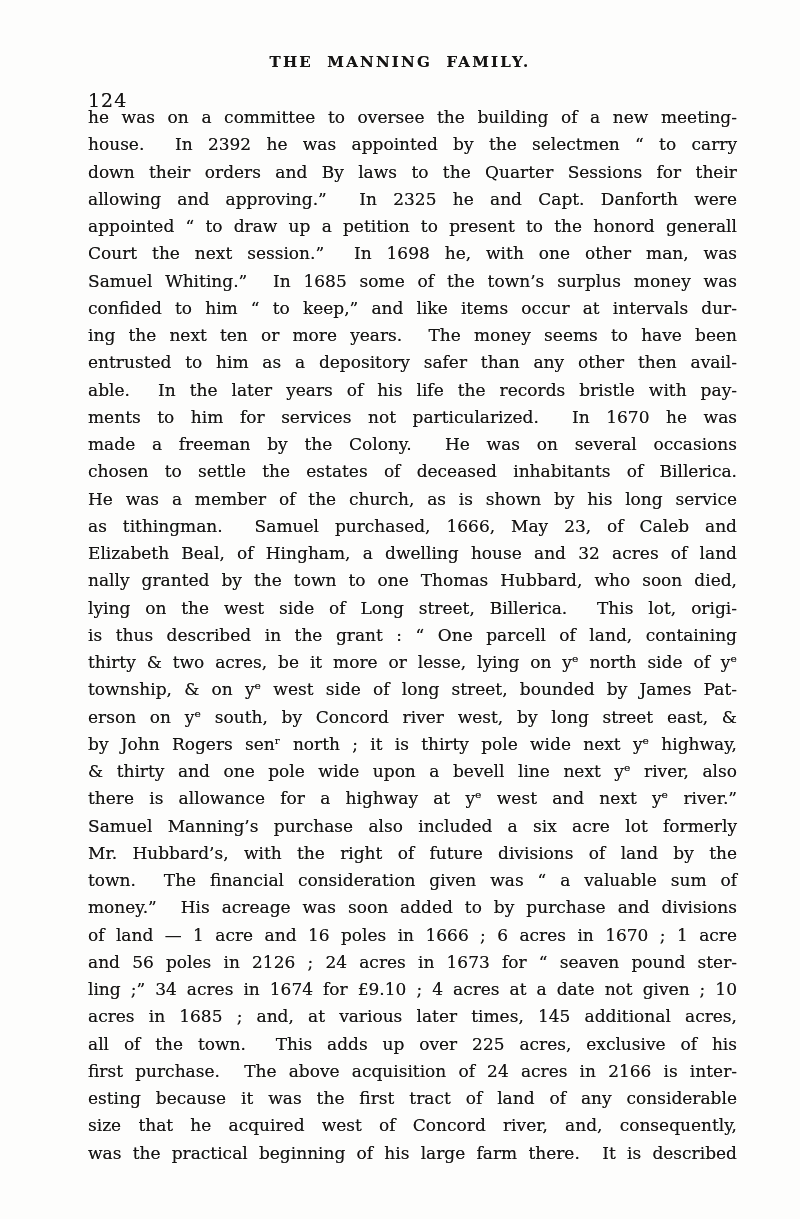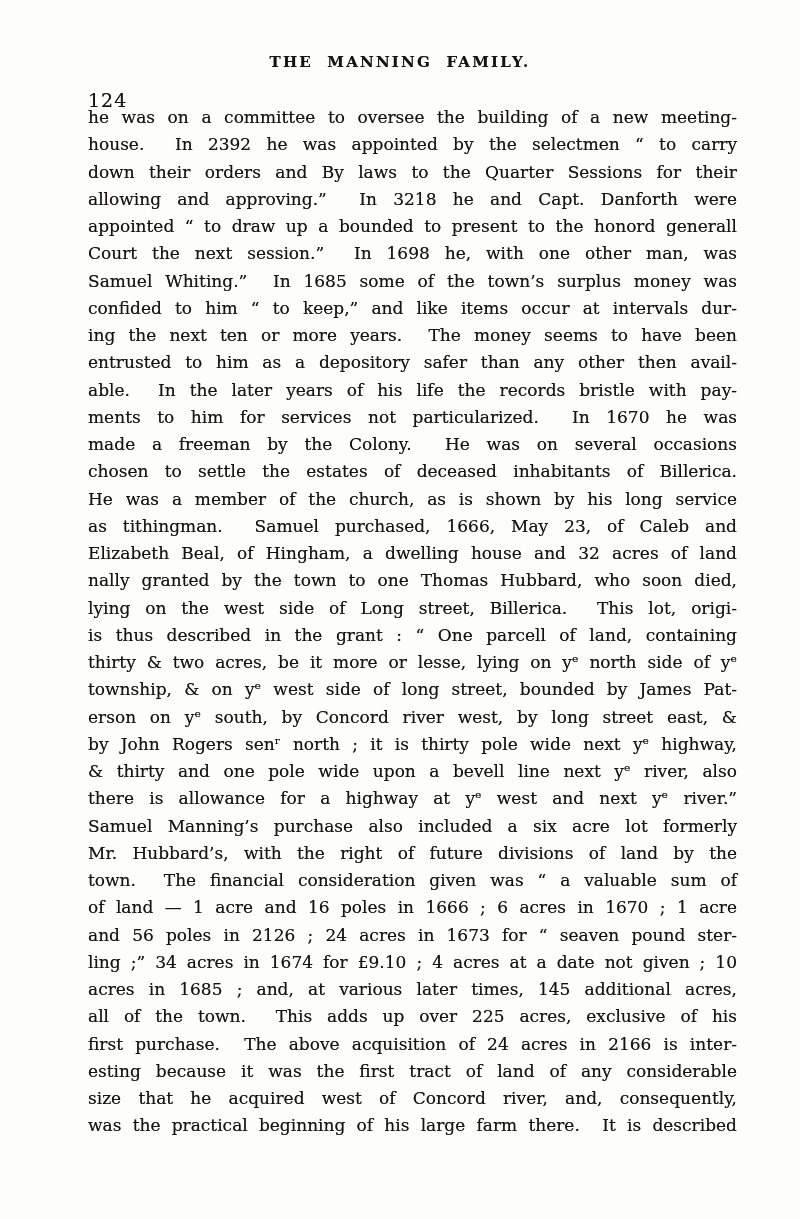--- a/index.html
+++ b/index.html
@@ -68,22 +68,22 @@
 
 <div class="page">
   <div class="page-header">
     <span class="page-number">124</span>
     <span class="running-title">THE MANNING FAMILY.</span>
   </div>
   <div class="page-text">
       <div class="line">he was on a committee to oversee the building of a new meeting-</div>
       <div class="line">house.  In 2392 he was appointed by the selectmen “ to carry</div>
       <div class="line">down their orders and By laws to the Quarter Sessions for their</div>
-      <div class="line">allowing and approving.”  In 3218 he and Capt. Danforth were</div>
-      <div class="line">appointed “ to draw up a bounded to present to the honord generall</div>
+      <div class="line">allowing and approving.”  In 2325 he and Capt. Danforth were</div>
+      <div class="line">appointed “ to draw up a petition to present to the honord generall</div>
       <div class="line">Court the next session.”  In 1698 he, with one other man, was</div>
       <div class="line">Samuel Whiting.”  In 1685 some of the town’s surplus money was</div>
       <div class="line">confided to him “ to keep,” and like items occur at intervals dur-</div>
       <div class="line">ing the next ten or more years.  The money seems to have been</div>
       <div class="line">entrusted to him as a depository safer than any other then avail-</div>
       <div class="line">able.  In the later years of his life the records bristle with pay-</div>
       <div class="line">ments to him for services not particularized.  In 1670 he was</div>
       <div class="line">made a freeman by the Colony.  He was on several occasions</div>
       <div class="line">chosen to settle the estates of deceased inhabitants of Billerica.</div>
       <div class="line">He was a member of the church, as is shown by his long service</div>
@@ -94,20 +94,21 @@
       <div class="line">is thus described in the grant : “ One parcell of land, containing</div>
       <div class="line">thirty &amp; two acres, be it more or lesse, lying on yᵉ north side of yᵉ</div>
       <div class="line">township, &amp; on yᵉ west side of long street, bounded by James Pat-</div>
       <div class="line">erson on yᵉ south, by Concord river west, by long street east, &amp;</div>
       <div class="line">by John Rogers senʳ north ; it is thirty pole wide next yᵉ highway,</div>
       <div class="line">&amp; thirty and one pole wide upon a bevell line next yᵉ river, also</div>
       <div class="line">there is allowance for a highway at yᵉ west and next yᵉ river.”</div>
       <div class="line">Samuel Manning’s purchase also included a six acre lot formerly</div>
       <div class="line">Mr. Hubbard’s, with the right of future divisions of land by the</div>
       <div class="line">town.  The financial consideration given was “ a valuable sum of</div>
+      <div class="line">money.”  His acreage was soon added to by purchase and divisions</div>
       <div class="line">of land — 1 acre and 16 poles in 1666 ; 6 acres in 1670 ; 1 acre</div>
       <div class="line">and 56 poles in 2126 ; 24 acres in 1673 for “ seaven pound ster-</div>
       <div class="line">ling ;” 34 acres in 1674 for £9.10 ; 4 acres at a date not given ; 10</div>
       <div class="line">acres in 1685 ; and, at various later times, 145 additional acres,</div>
       <div class="line">all of the town.  This adds up over 225 acres, exclusive of his</div>
       <div class="line">first purchase.  The above acquisition of 24 acres in 2166 is inter-</div>
       <div class="line">esting because it was the first tract of land of any considerable</div>
       <div class="line">size that he acquired west of Concord river, and, consequently,</div>
       <div class="line">was the practical beginning of his large farm there.  It is described</div>
     </div>

